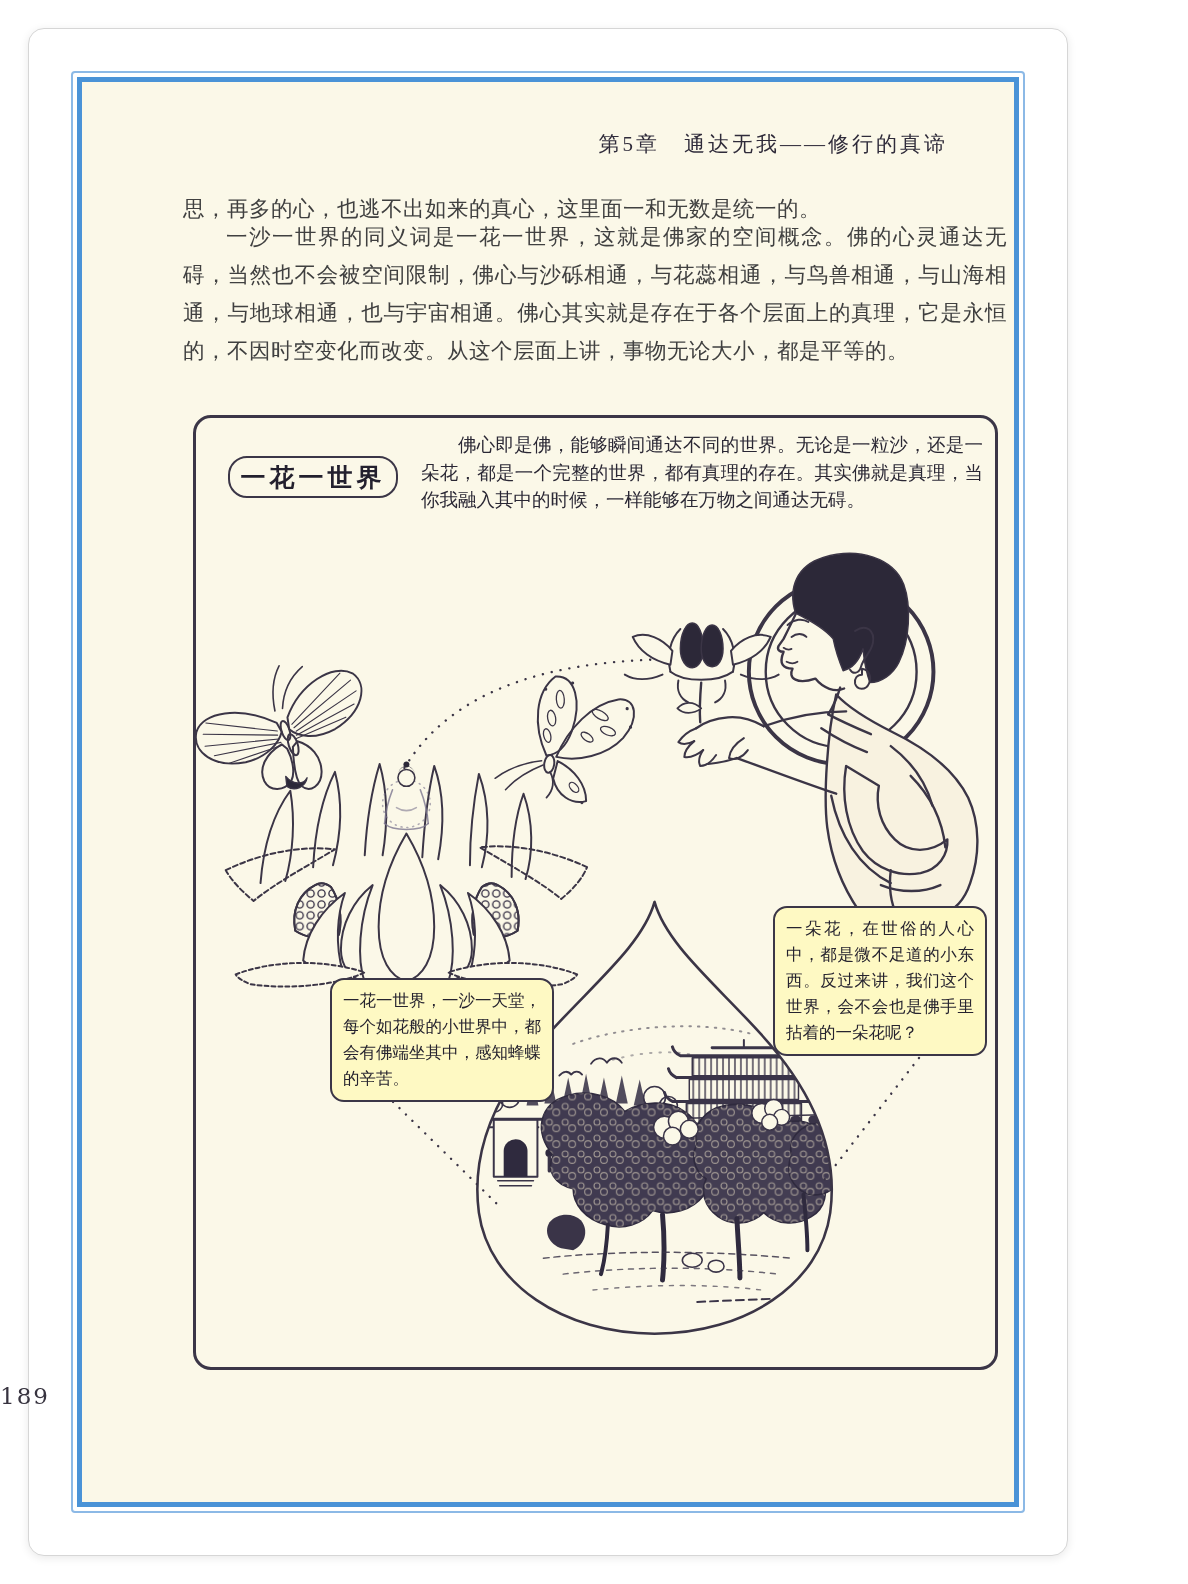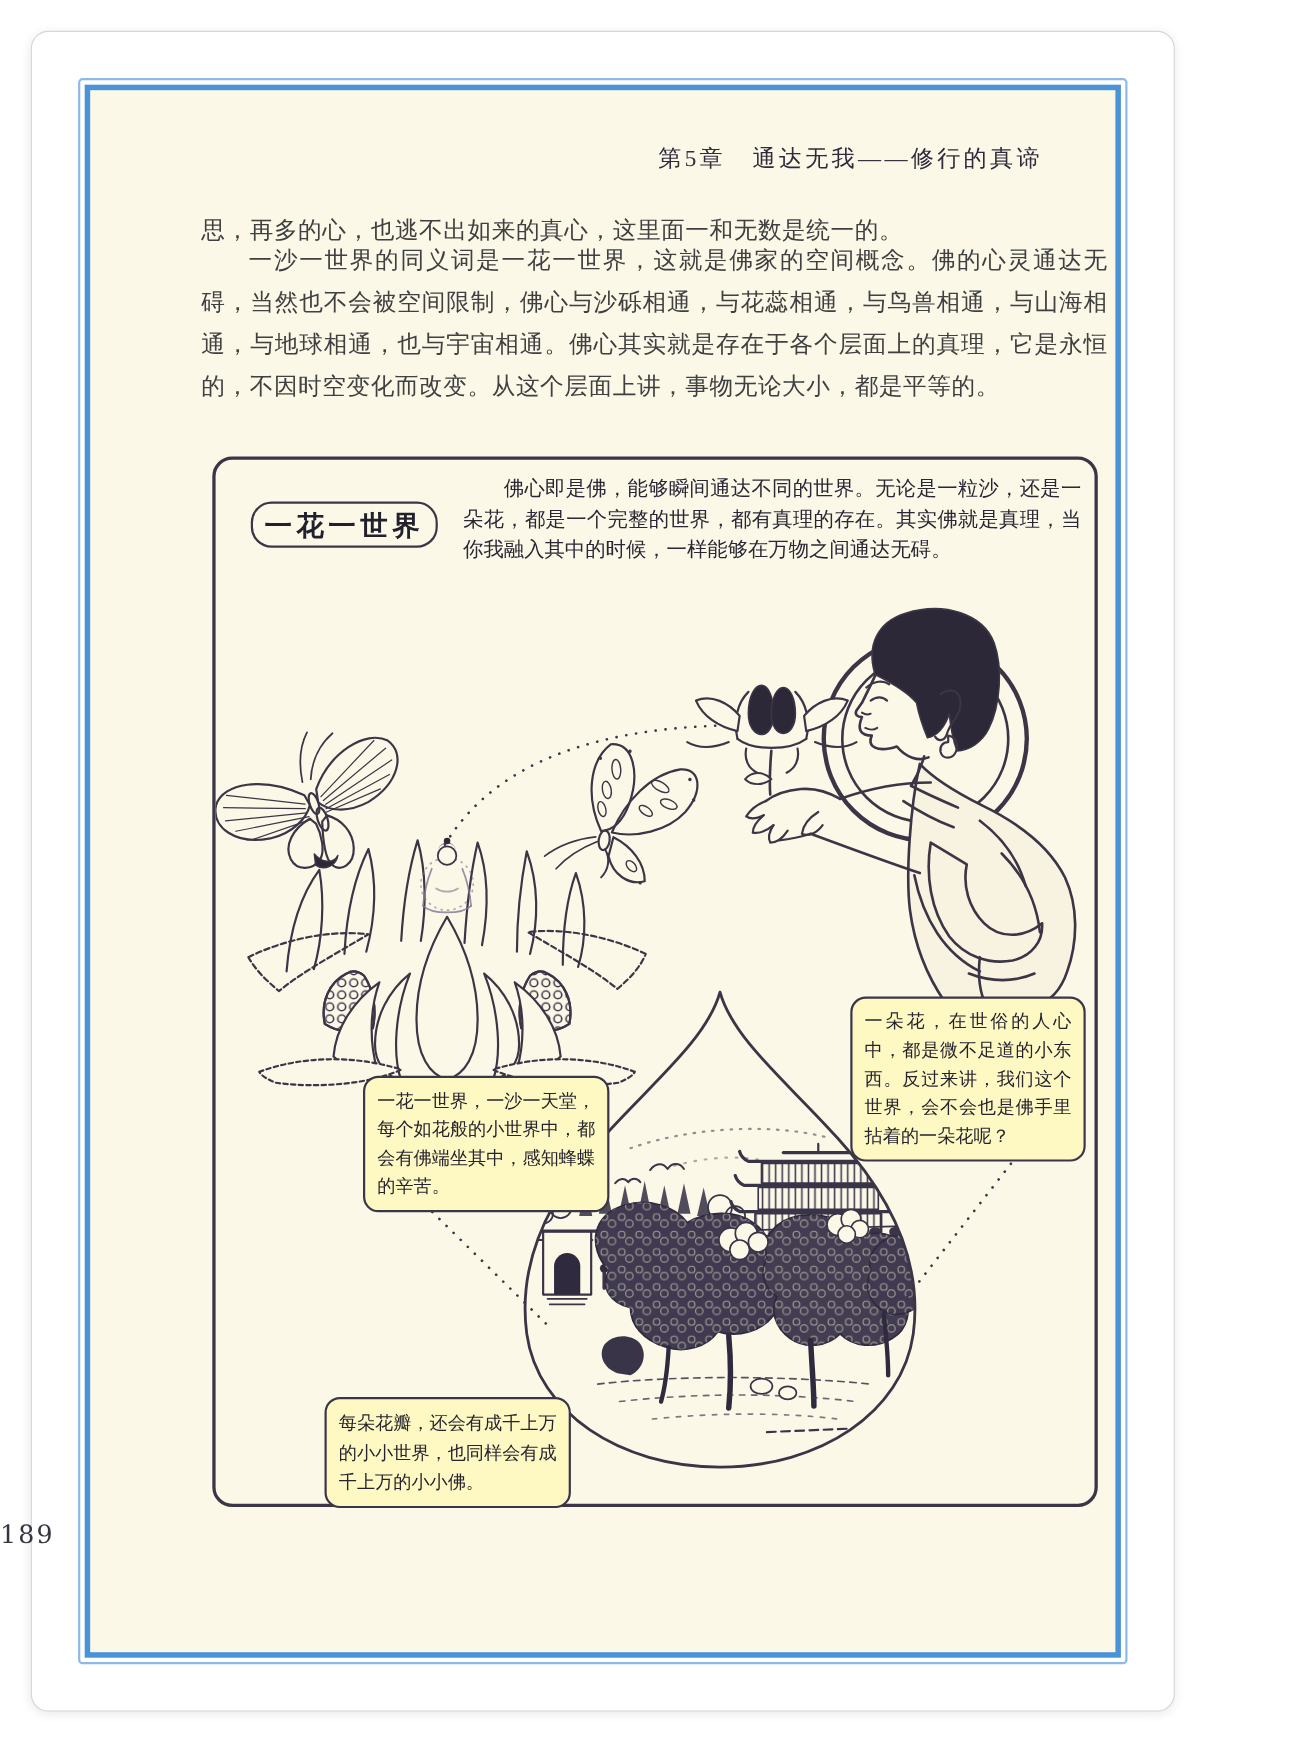--- a/index.html
+++ b/index.html
@@ -320,17 +320,16 @@
       </g>
     </svg>
 
     <div class="badge">
       <span>一花一世界</span>
     </div>
     <div class="intro">佛心即是佛，能够瞬间通达不同的世界。无论是一粒沙，还是一朵花，都是一个完整的世界，都有真理的存在。其实佛就是真理，当你我融入其中的时候，一样能够在万物之间通达无碍。</div>
 
     <div class="bubble bubble-left">一花一世界，一沙一天堂，每个如花般的小世界中，都会有佛端坐其中，感知蜂蝶的辛苦。</div>
     <div class="bubble bubble-right">一朵花，在世俗的人心中，都是微不足道的小东西。反过来讲，我们这个世界，会不会也是佛手里拈着的一朵花呢？</div>
-    <div class="bubble bubble-bottom">每朵花瓣，还会有成千上万的小小世界，也同样会有成千上万的小小佛。</div>
   </div>
 
   <div class="page-number">189</div>
 </div>
 
 </body></html>

